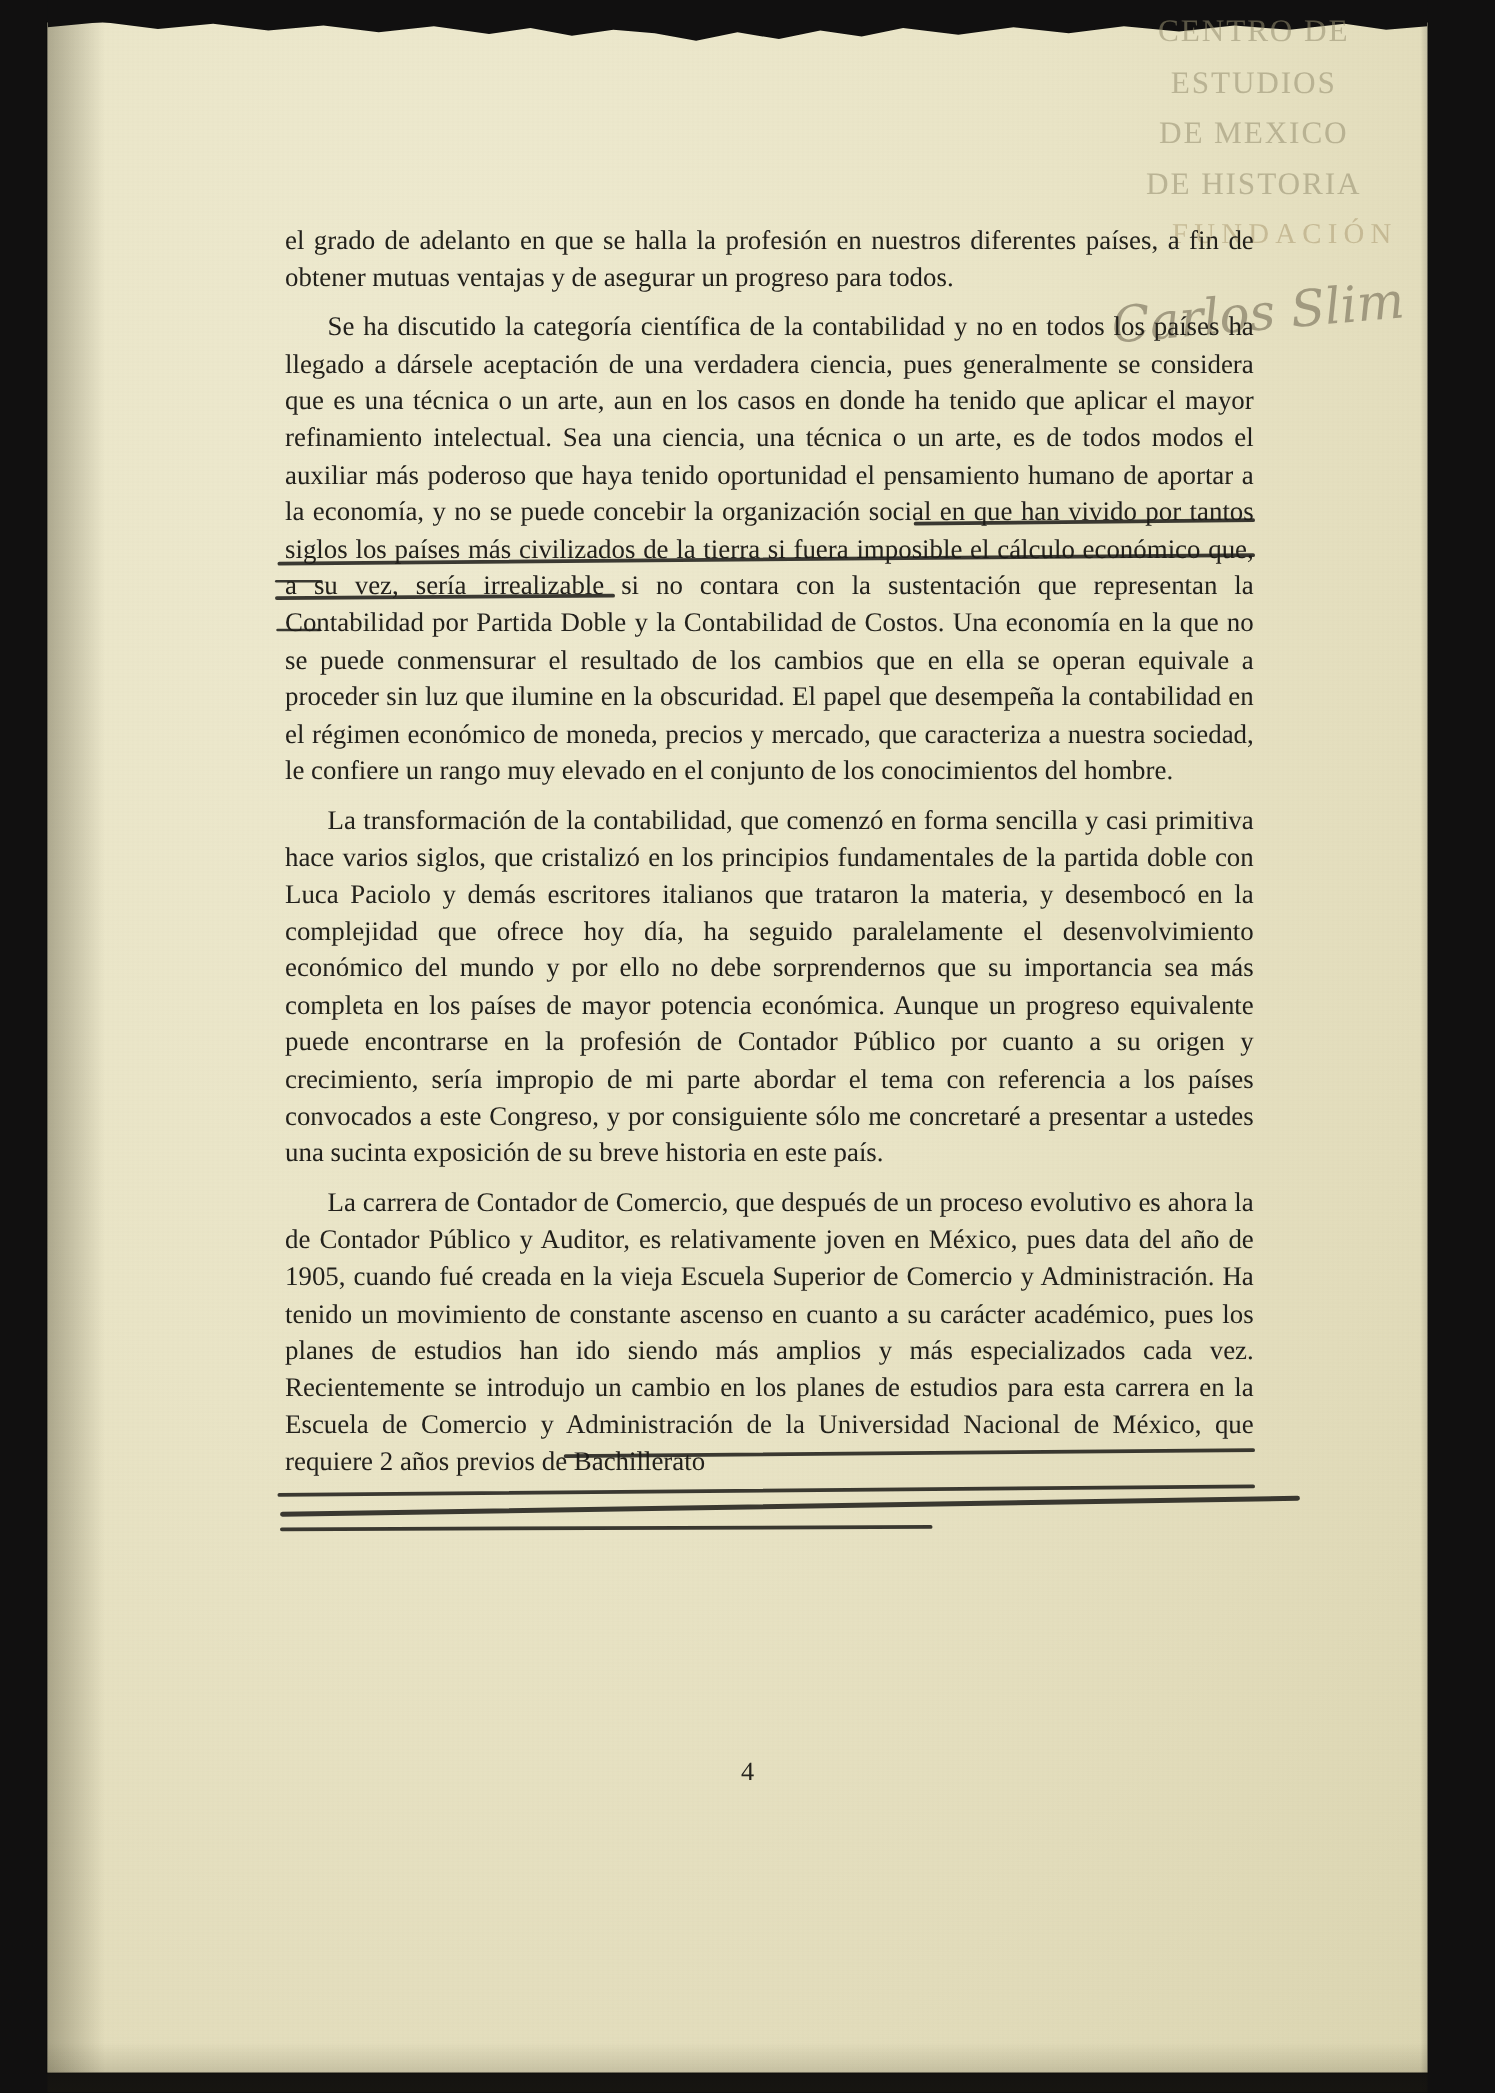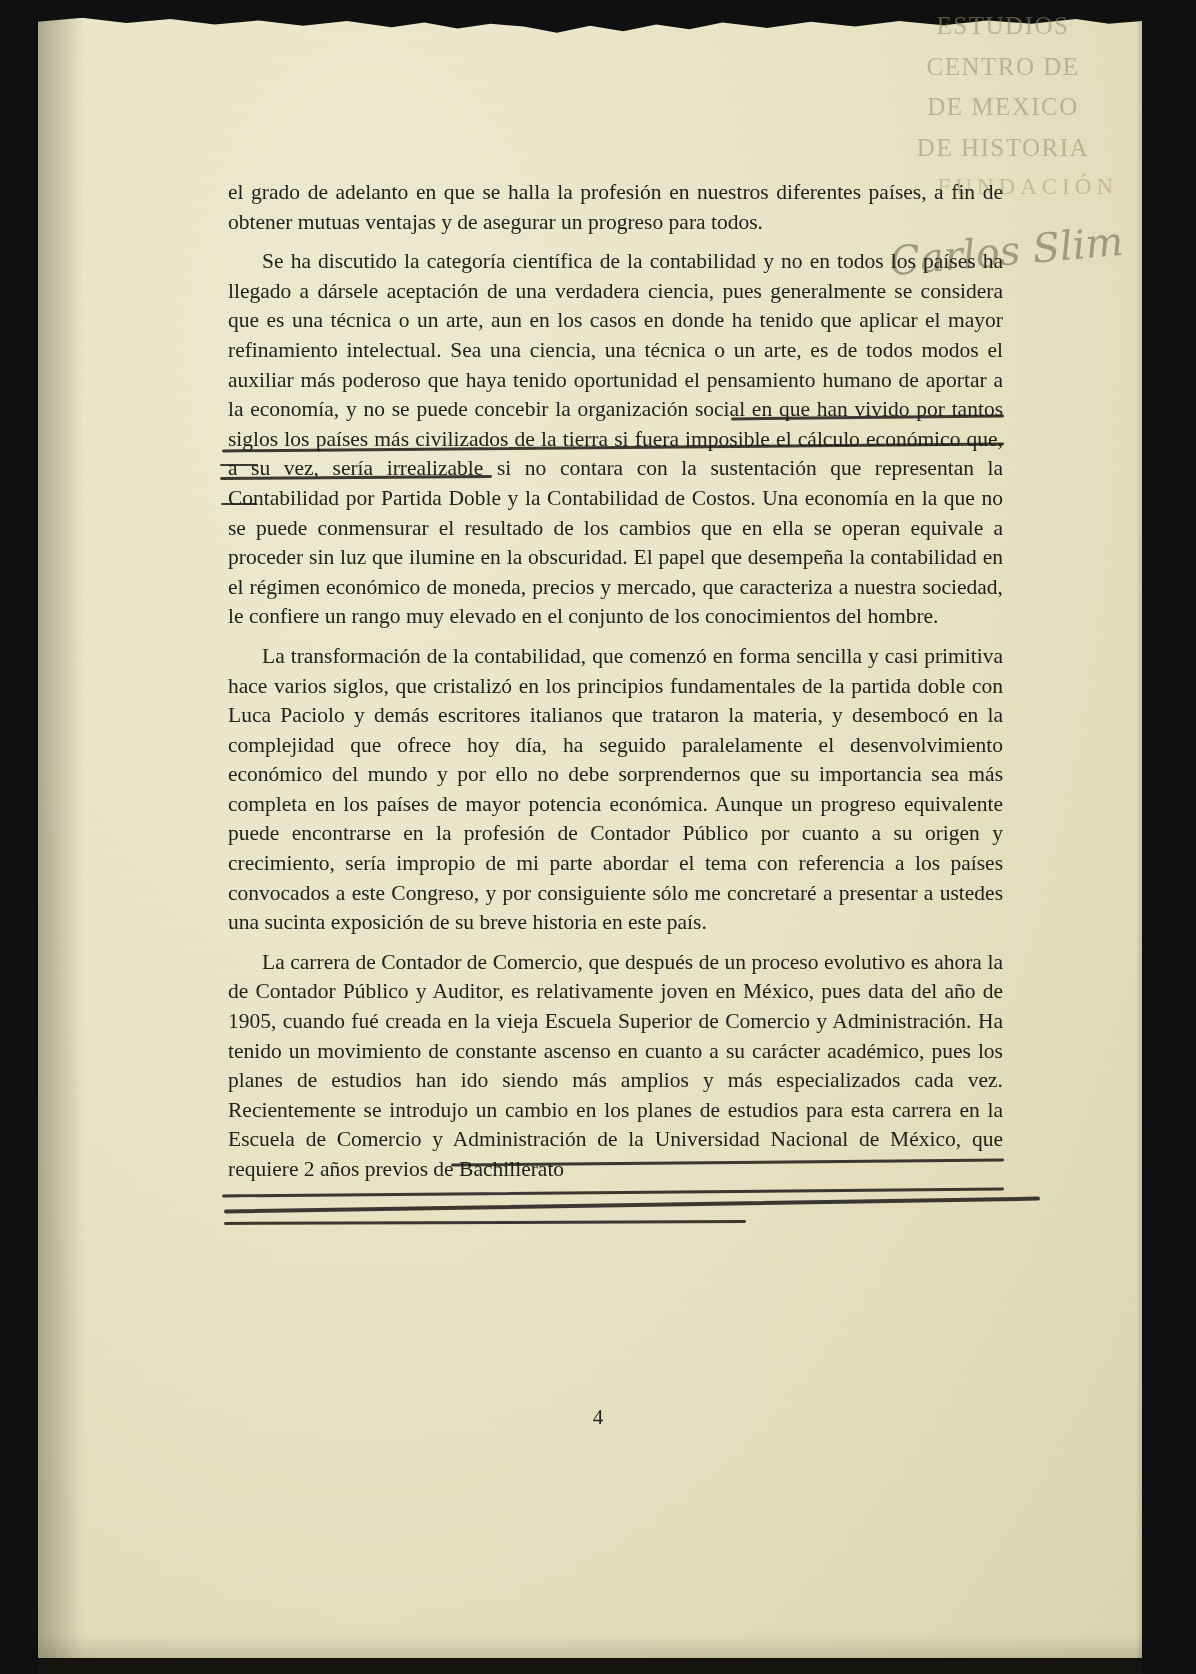--- a/index.html
+++ b/index.html
@@ -160,22 +160,22 @@
 <div class="page">
 
   <div class="sheet"></div>
   <div class="paper-noise"></div>
   <div class="edge-shadow-left"></div>
   <div class="edge-shadow-bottom"></div>
   <div class="torn-top"></div>
   <div class="torn-right"></div>
 
   <div class="stamp">
+    <div>CENTRO DE</div>
     <div>ESTUDIOS</div>
-    <div>CENTRO DE</div>
     <div>DE MEXICO</div>
     <div>DE HISTORIA</div>
     <div class="foundation">FUNDACIÓN</div>
   </div>
   <div class="signature">Carlos Slim</div>
 
   <div class="body-text">
     <p>el grado de adelanto en que se halla la profesión en nuestros diferentes países, a fin de obtener mutuas ventajas y de asegurar un progreso para todos.</p>
     <p class="indent">Se ha discutido la categoría científica de la contabilidad y no en todos los países ha llegado a dársele aceptación de una verdadera ciencia, pues generalmente se considera que es una técnica o un arte, aun en los casos en donde ha tenido que aplicar el mayor refinamiento intelectual. Sea una ciencia, una técnica o un arte, es de todos modos el auxiliar más poderoso que haya tenido oportunidad el pensamiento humano de aportar a la economía, y no se puede concebir la organización social en que han vivido por tantos siglos los países más civilizados de la tierra si fuera imposible el cálculo económico que, a su vez, sería irrealizable si no contara con la sustentación que representan la Contabilidad por Partida Doble y la Contabilidad de Costos. Una economía en la que no se puede conmensurar el resultado de los cambios que en ella se operan equivale a proceder sin luz que ilumine en la obscuridad. El papel que desempeña la contabilidad en el régimen económico de moneda, precios y mercado, que caracteriza a nuestra sociedad, le confiere un rango muy elevado en el conjunto de los conocimientos del hombre.</p>
     <p class="indent">La transformación de la contabilidad, que comenzó en forma sencilla y casi primitiva hace varios siglos, que cristalizó en los principios fundamentales de la partida doble con Luca Paciolo y demás escritores italianos que trataron la materia, y desembocó en la complejidad que ofrece hoy día, ha seguido paralelamente el desenvolvimiento económico del mundo y por ello no debe sorprendernos que su importancia sea más completa en los países de mayor potencia económica. Aunque un progreso equivalente puede encontrarse en la profesión de Contador Público por cuanto a su origen y crecimiento, sería impropio de mi parte abordar el tema con referencia a los países convocados a este Congreso, y por consiguiente sólo me concretaré a presentar a ustedes una sucinta exposición de su breve historia en este país.</p>

